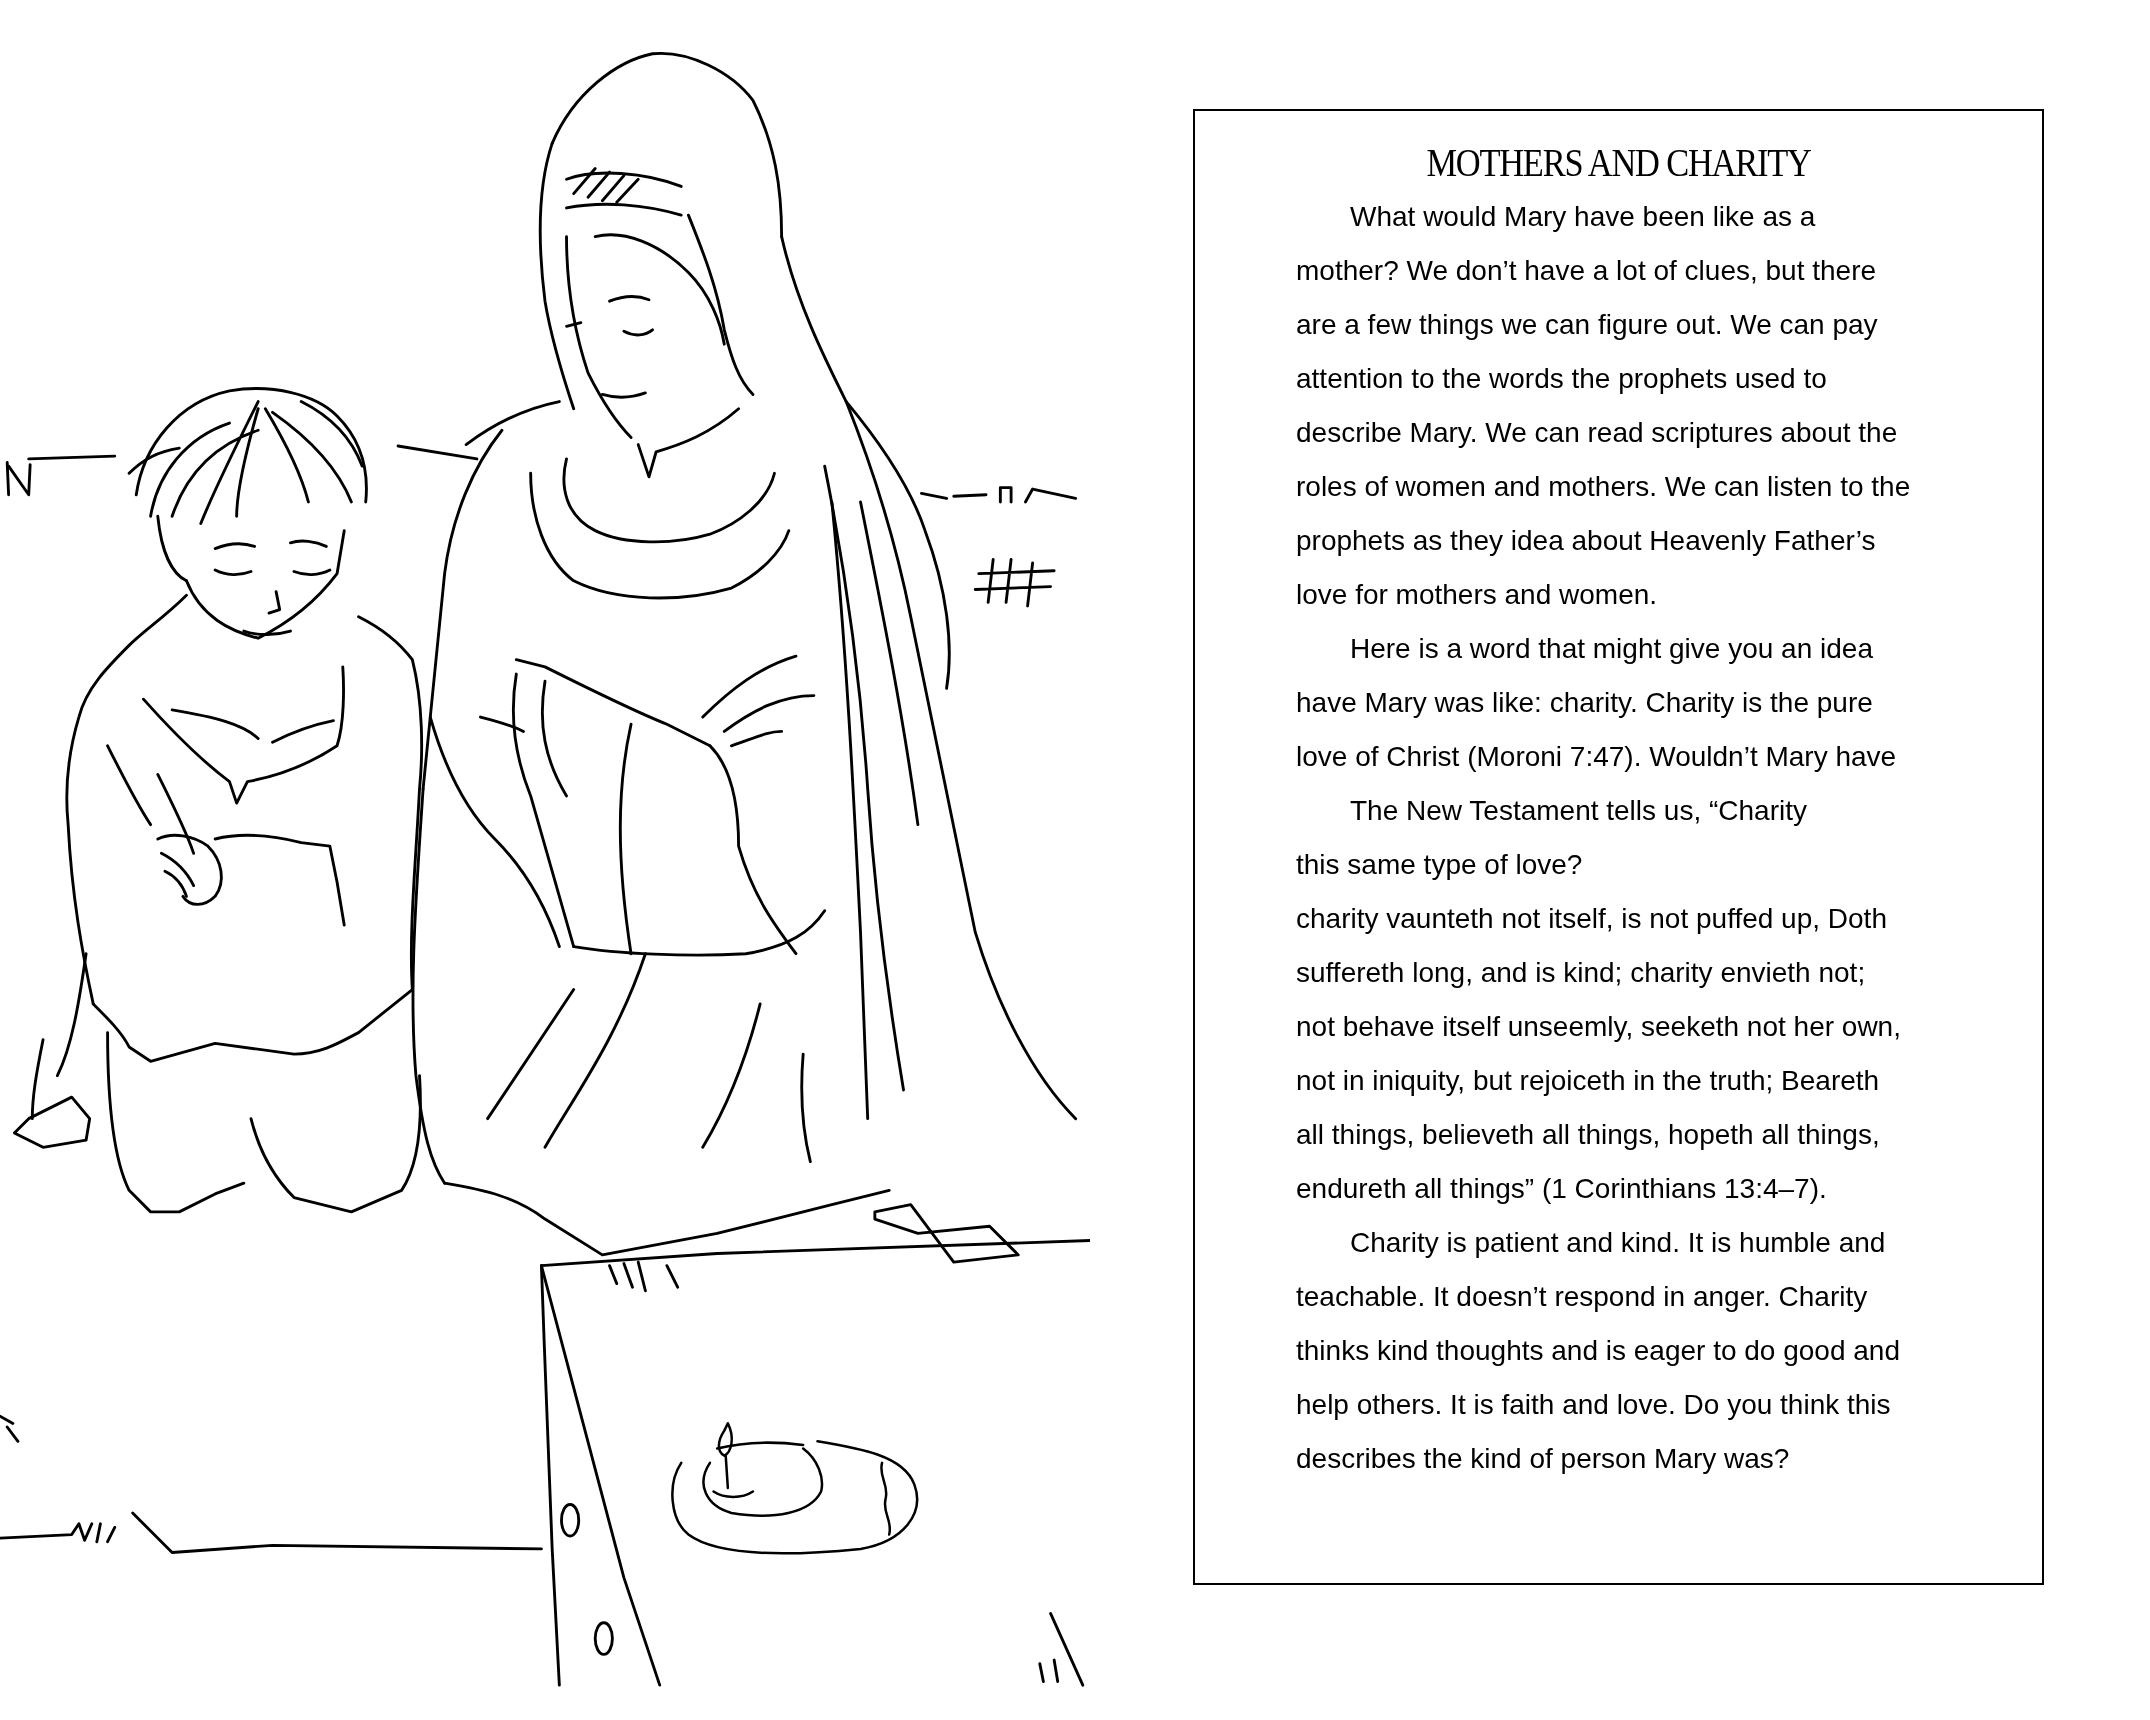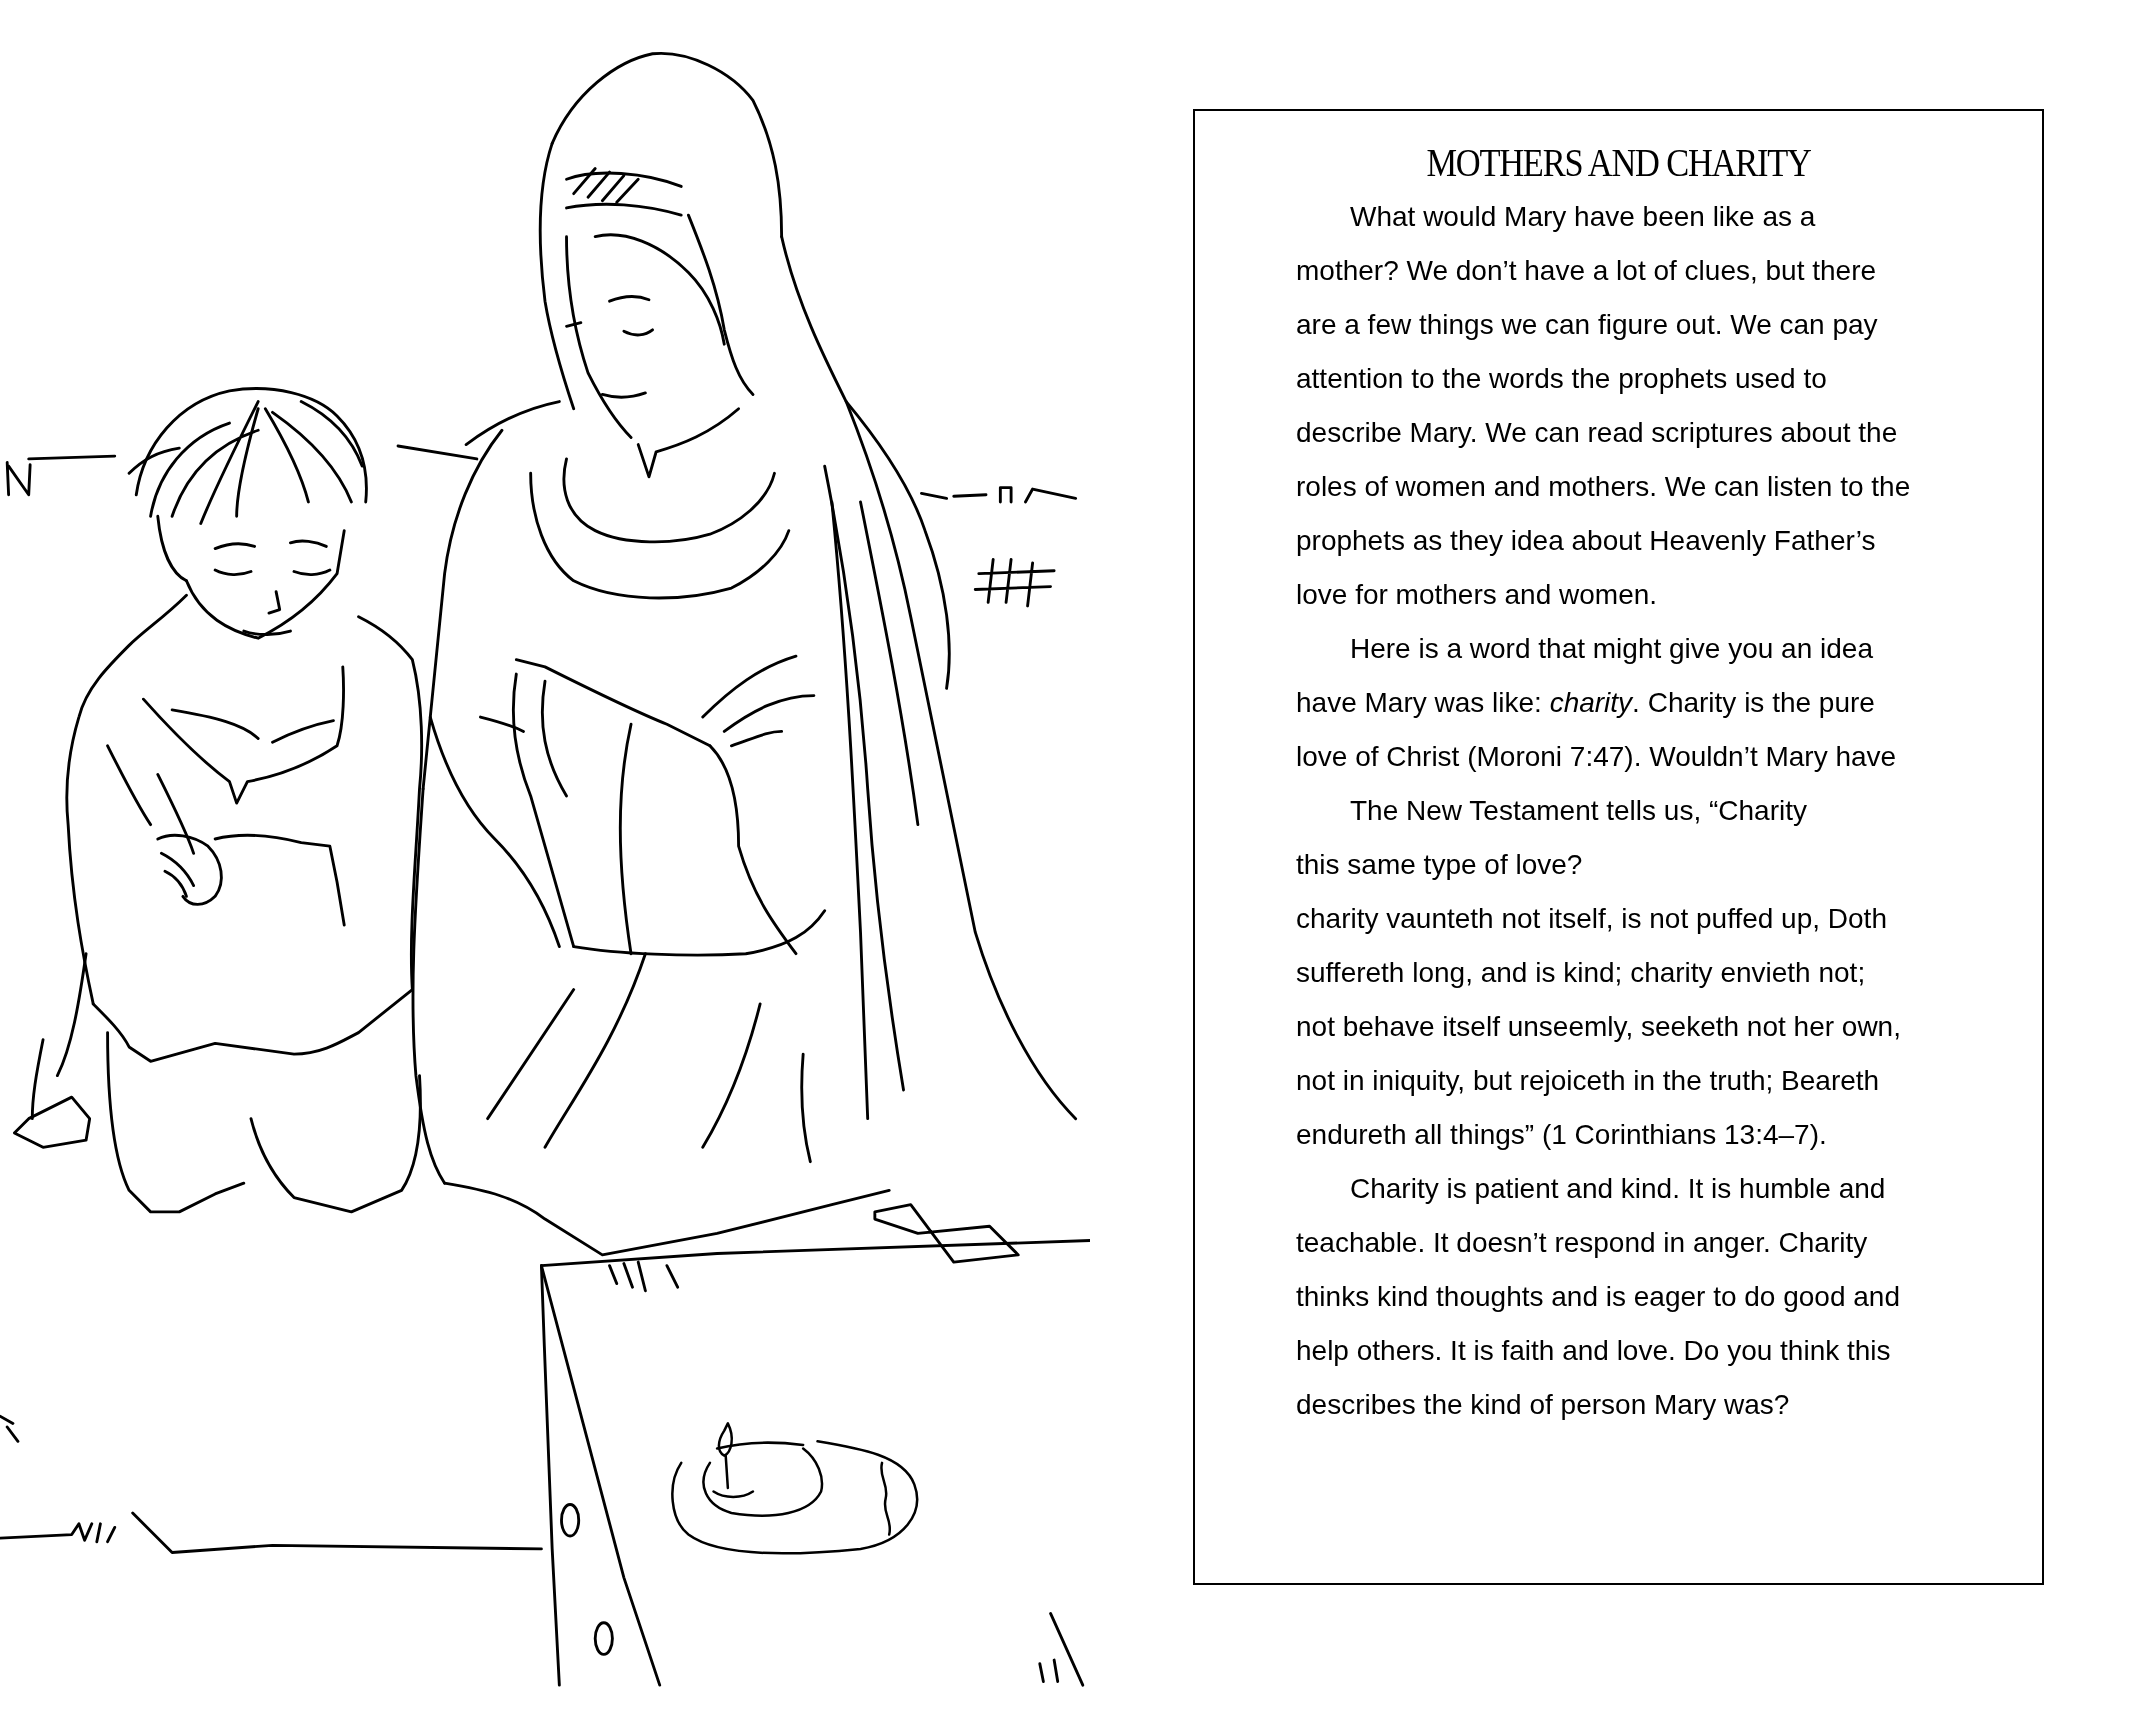--- a/index.html
+++ b/index.html
@@ -23,21 +23,21 @@
     color: #000;
     margin: 0; font-weight: normal;
   }
   .box-body {
     position: absolute; left: 69px; top: 79px; width: 746px;
     font-family: "Liberation Sans", "DejaVu Sans", sans-serif;
     font-size: 28px; line-height: 54px; color: #000; margin-left: 32px;
   }
   .line { display: block; white-space: nowrap; height: 54px; }
   .line.indent { padding-left: 54px; }
-  .em { font-style: italic; }
+  .em { }
 </style>
 </head>
 <body>
 
 <div class="illustration">
   <svg viewBox="0 0 1520 2400">
 
     <g stroke-width="4">
       <path d="M 10 645 L 12 690 M 12 650 L 40 690 L 42 648"></path>
       <path d="M 40 640 L 160 636"></path>
@@ -151,20 +151,21 @@
     <span class="line">love for mothers and women.</span>
     <span class="line indent">Here is a word that might give you an idea</span>
     <span class="line"><span>have Mary was like: </span><span class="em">charity</span><span>. Charity is the pure</span></span>
     <span class="line">love of Christ (Moroni 7:47). Wouldn’t Mary have</span>
     <span class="line indent">The New Testament tells us, “Charity</span>
     <span class="line">this same type of love?</span>
     <span class="line">charity vaunteth not itself, is not puffed up, Doth</span>
     <span class="line">suffereth long, and is kind; charity envieth not;</span>
     <span class="line">not behave itself unseemly, seeketh not her own,</span>
     <span class="line">not in iniquity, but rejoiceth in the truth; Beareth</span>
+    <span class="line">all things, believeth all things, hopeth all things,</span>
     <span class="line">endureth all things” (1 Corinthians 13:4–7).</span>
     <span class="line indent">Charity is patient and kind. It is humble and</span>
     <span class="line">teachable. It doesn’t respond in anger. Charity</span>
     <span class="line">thinks kind thoughts and is eager to do good and</span>
     <span class="line">help others. It is faith and love. Do you think this</span>
     <span class="line">describes the kind of person Mary was?</span>
   </div>
 </div>
 
 

